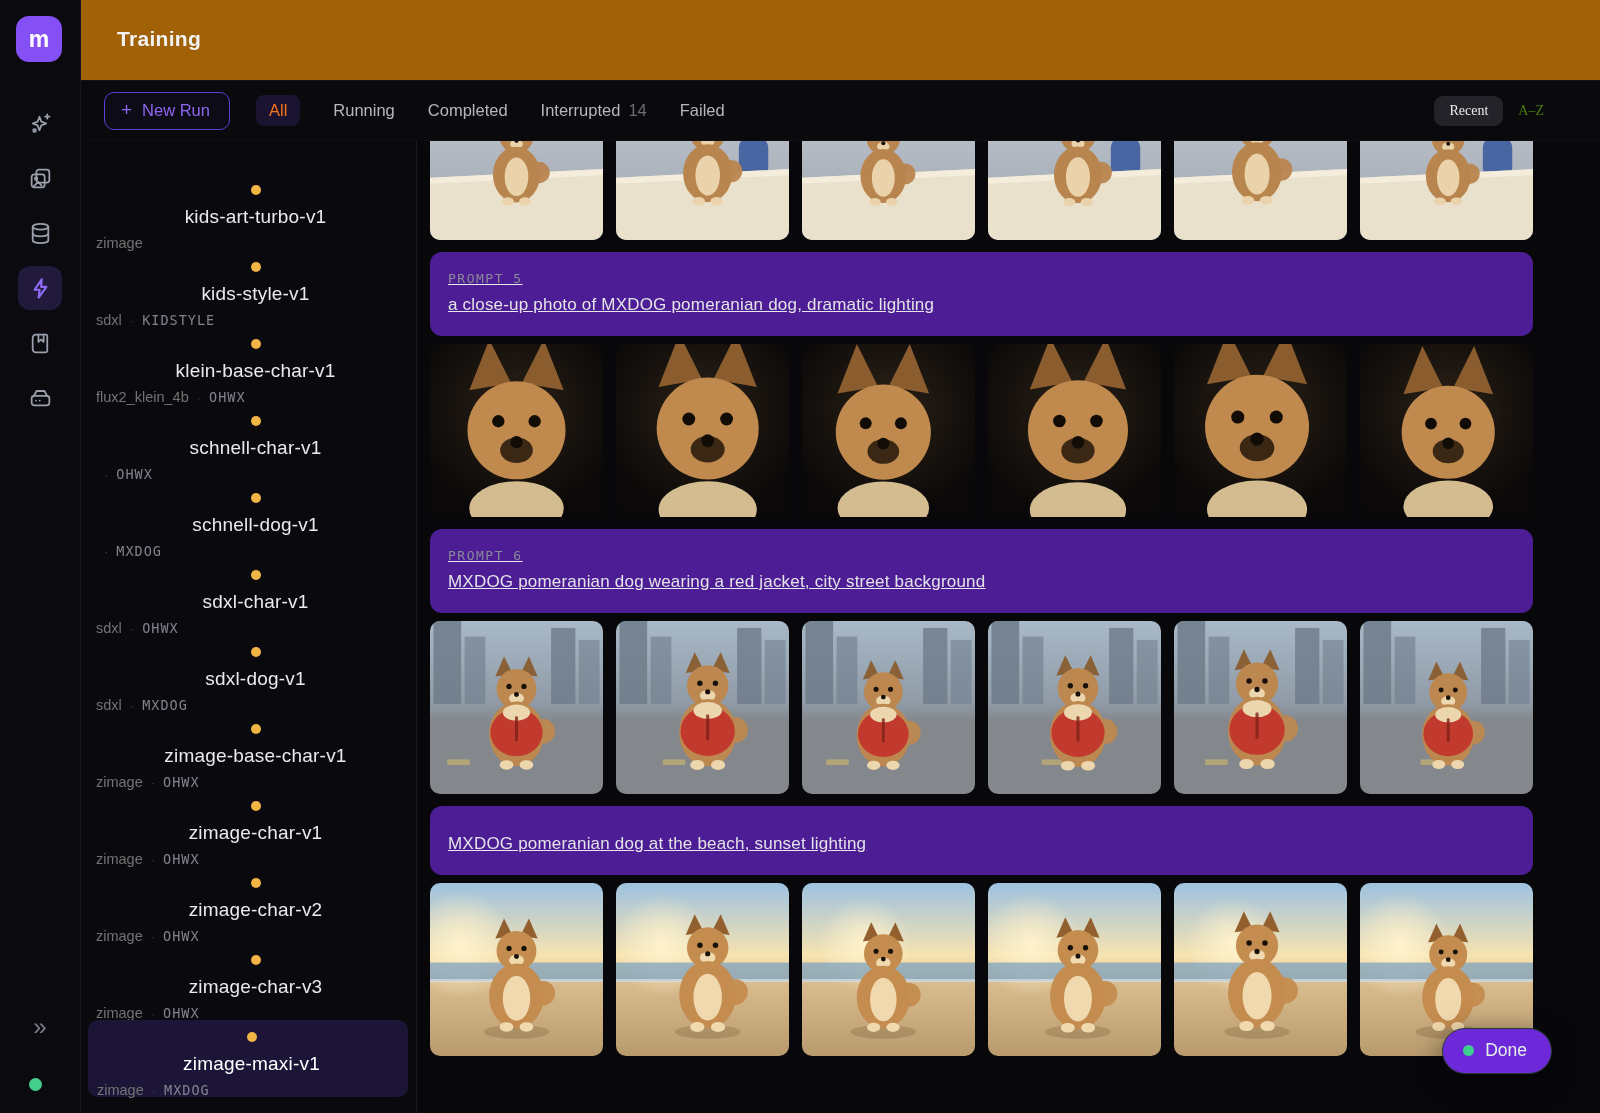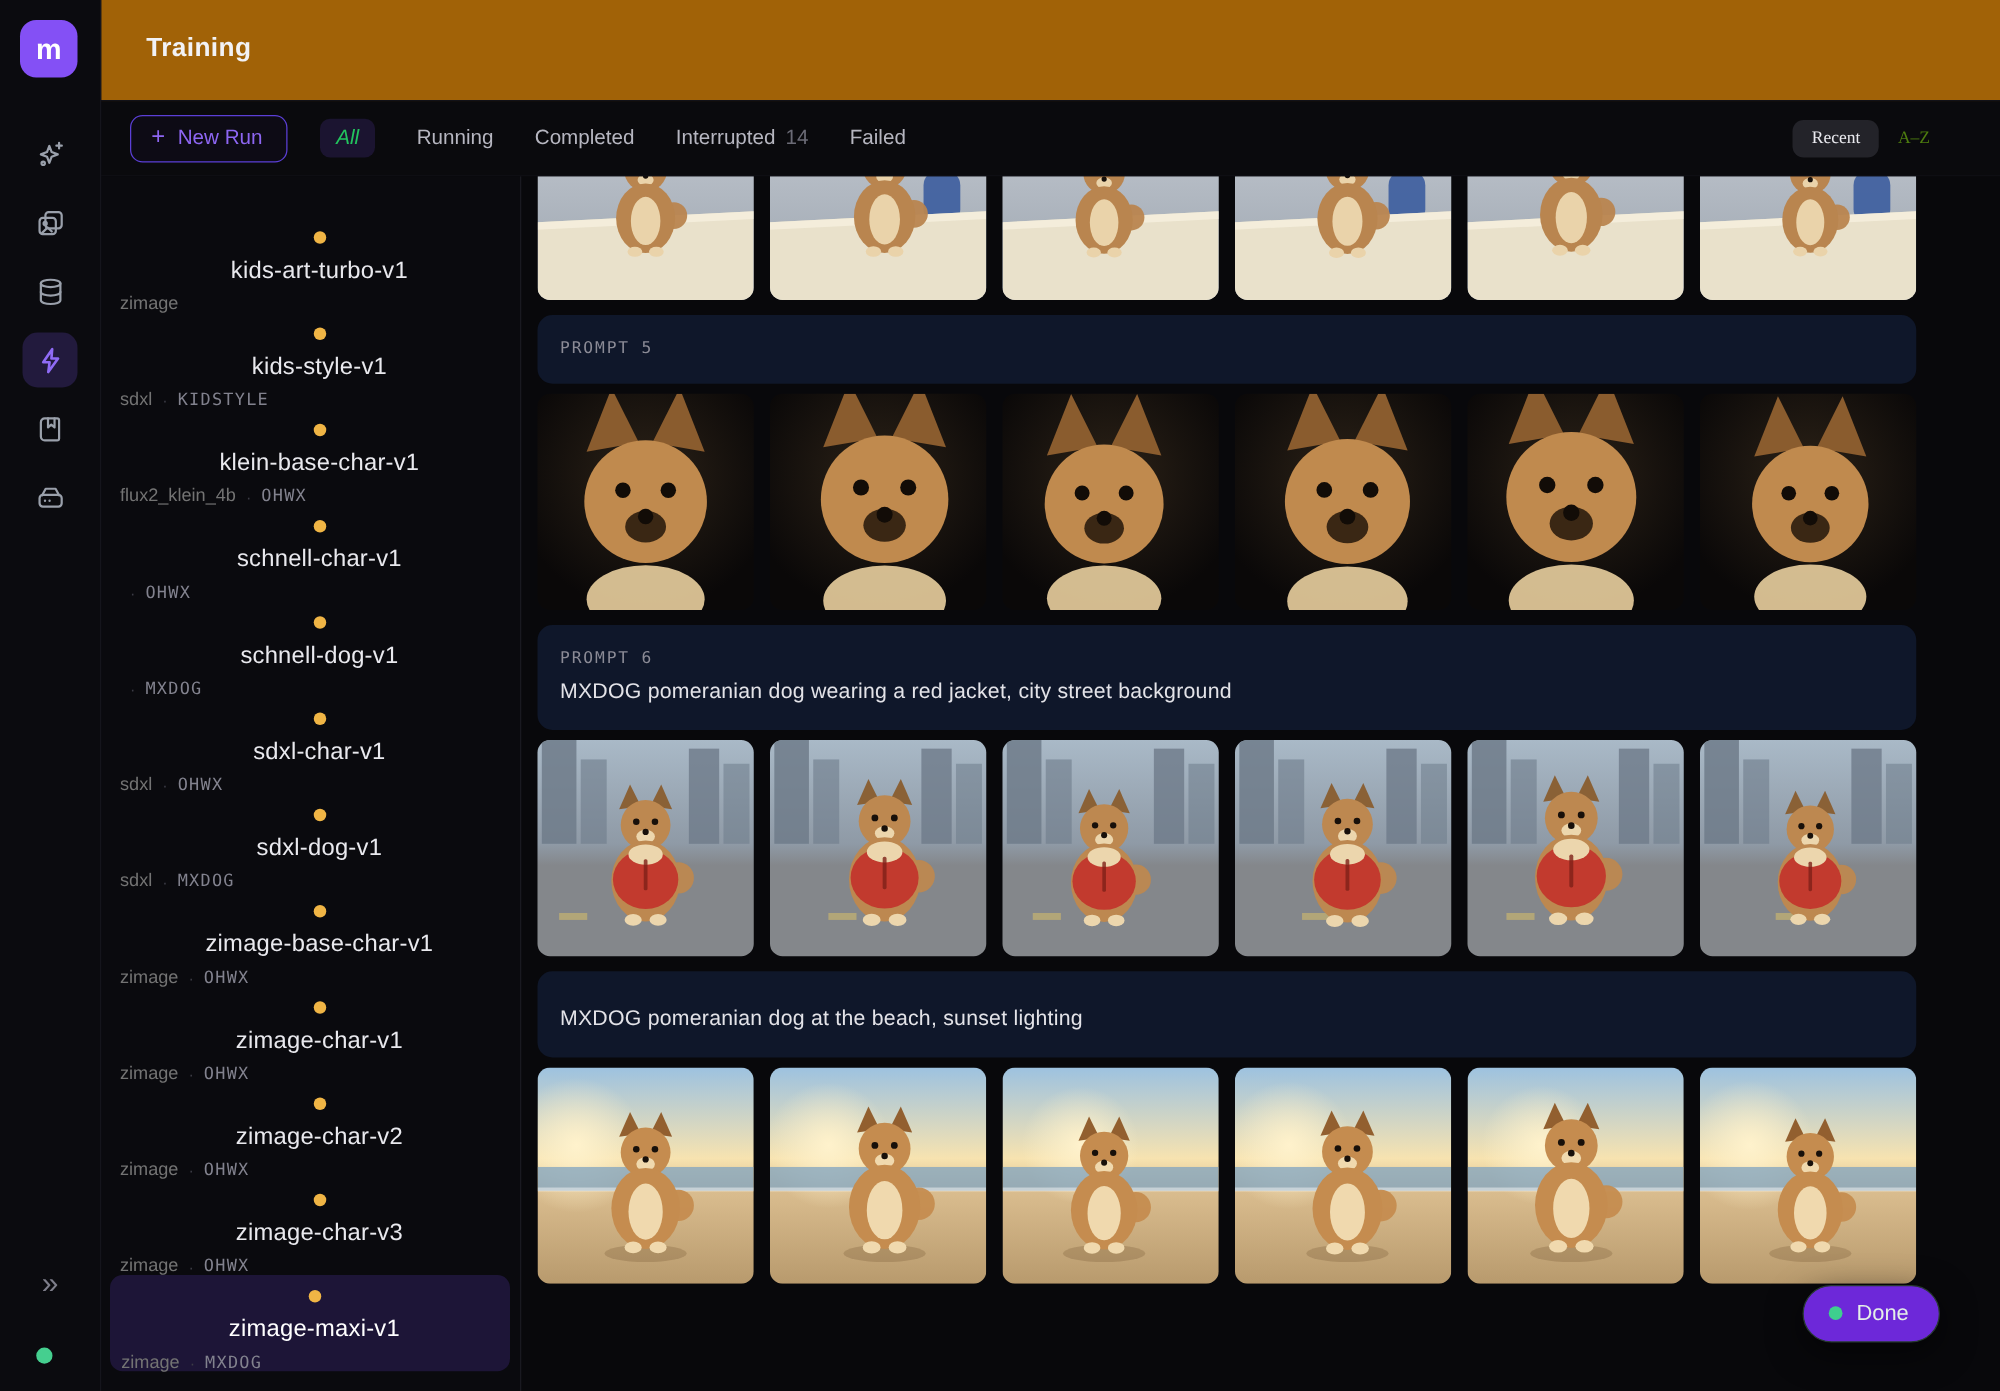--- a/index.html
+++ b/index.html
@@ -20,21 +20,21 @@
   .status-dot-bottom { position:absolute; left:29px; bottom:22px; width:13px; height:13px; border-radius:50%; background:#45cf8f; }
 
   
   .header { position:absolute; left:80px; top:0; right:0; height:80px; background:#a16207; border-bottom:1px solid #121218; z-index:20; }
   .page-title { position:absolute; left:37px; top:27px; font-size:21px; font-weight:700; color:#f2f2f5; letter-spacing:.3px; }
   .toolbar { position:absolute; left:80px; top:81px; right:0; height:59px; background:#0a0a0d; display:flex; align-items:center; z-index:20; border-bottom:1px solid #0e0e13; }
   .new-run { margin-left:24px; display:flex; align-items:center; gap:10px; padding:8px 19px 9px 16px; border:1px solid #5b3fd6; border-radius:10px; color:#8d66f2; font-size:16.5px; cursor:pointer; background:rgba(90,60,220,.04); }
   .new-run .plus { font-size:19px; line-height:1; margin-top:-1px; }
   .tabs { display:flex; align-items:center; gap:33px; margin-left:26px; font-size:16.5px; }
   .tab { color:#b6b6c0; cursor:pointer; white-space:nowrap; }
-  .tab.active { background:#1b1430; color:#22c55e; padding:6px 13px; border-radius:8px;font-style:italic; }
+  .tab.active { background:#1b1430; color:#f97316; padding:6px 13px; border-radius:8px; }
   .tab .tab-count { color:#6b6b76; margin-left:8px; }
   .sort { margin-left:auto; margin-right:56px; display:flex; align-items:center; gap:15px; font-size:14px;font-family:Liberation Serif, serif; }
   .sort-opt { color:#4d7c0f; cursor:pointer; }
   .sort-opt.active { background:#232329; color:#eaeaef; padding:7px 15px; border-radius:9px; }
 
   
   .runs { position:absolute; left:80px; top:140px; width:336px; bottom:0; background:#0a0a0e; border-right:1px solid #191920; overflow:hidden; z-index:10; }
   .run { position:relative; height:77px; box-sizing:border-box; padding:12px 10px 0 16px; cursor:pointer; }
   .run.partial { margin-top:-44px; }
   .run-title-row { display:flex; align-items:center; gap:11px; padding-left:9px;flex-direction:column; }
@@ -50,21 +50,21 @@
   .run.selected .run-name { color:#ffffff; }
 
   
   .content { position:absolute; left:417px; top:140px; right:0; bottom:0; overflow:hidden; padding:0 67px 0 13px; z-index:5; }
   .row { display:grid; grid-template-columns:repeat(6,1fr); gap:13px; }
   .tile { height:173px; border-radius:10px; overflow:hidden; position:relative; cursor:pointer; background:#15120e; }
   .row.clipped { height:100px; overflow:hidden; border-radius:0 0 0 0; }
   .row.clipped .tile { margin-top:-73px; }
   .tile svg { position:absolute; inset:0; width:100%; height:100%; display:block; }
 
-  .prompt-card { margin:12px 0 8px; background:#0f172a; border-radius:12px; padding:19px 18px 21px; }
+  .prompt-card { margin:12px 0 8px; background:#4c1d95; border-radius:12px; padding:19px 18px 21px;text-decoration:underline; }
   .prompt-label { font-family:"DejaVu Sans Mono",monospace; font-size:13px; letter-spacing:1.5px; color:#8b8b96; }
   .prompt-text { margin-top:9px; font-size:17px; color:#e3e3e8; letter-spacing:.2px; }
 
   
   .done-pill { position:absolute; right:48px; bottom:39px; display:flex; align-items:center; gap:11px; background:#6d28d9; border:1px solid #283a32; border-radius:26px; padding:11px 24px 12px 20px; color:#e4efe8; font-size:17.5px; cursor:pointer; box-shadow:0 8px 28px rgba(0,0,0,.55); z-index:40; }
   .done-dot { width:11px; height:11px; border-radius:50%; background:#3ecf8e; }
 </style>
 </head>
 <body>
 
@@ -417,20 +417,21 @@
               <ellipse cx="0" cy="12" rx="11" ry="18" fill="#ead3aa"></ellipse>
               <ellipse cx="-8" cy="35" rx="5.5" ry="3.8" fill="#ead3aa"></ellipse>
               <ellipse cx="8" cy="35" rx="5.5" ry="3.8" fill="#ead3aa"></ellipse>
             </g>
           </svg>
         </div>
       </div>
 
     <div class="prompt-card">
       <div class="prompt-label">PROMPT 5</div>
+      <div class="prompt-text">a close-up photo of MXDOG pomeranian dog, dramatic lighting</div>
     </div>
     <div class="row">
         <div class="tile" style="background: radial-gradient(circle at 50% 38%, rgb(44, 34, 23) 0%, rgb(10, 8, 8) 78%);">
           <svg viewBox="0 0 100 100" preserveAspectRatio="xMidYMid slice">
             <g transform="translate(50,52) scale(1.050)">
               <polygon points="-26,-24 -15,-52 -3,-28" fill="#8a5c2e"></polygon>
               <polygon points="3,-28 15,-52 26,-24" fill="#8a5c2e"></polygon>
               <circle cx="0" cy="-2" r="27" fill="#c08a4e"></circle>
               <circle cx="-10" cy="-7" r="3.4" fill="#120c07"></circle>
               <circle cx="10" cy="-7" r="3.4" fill="#120c07"></circle>

